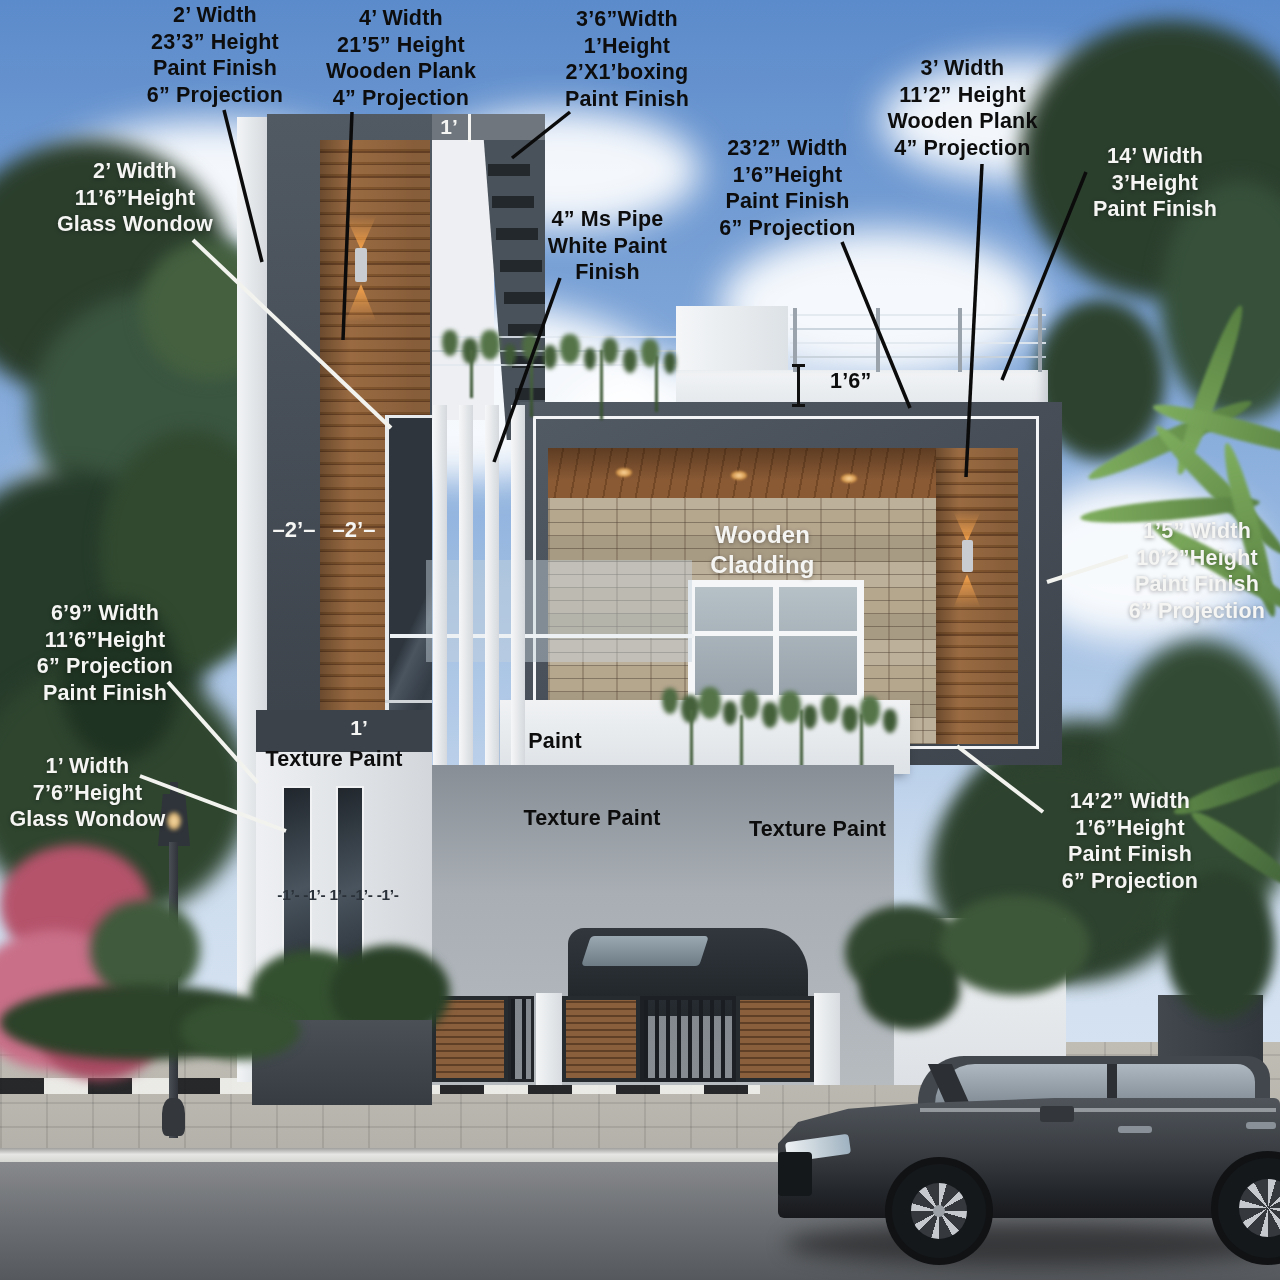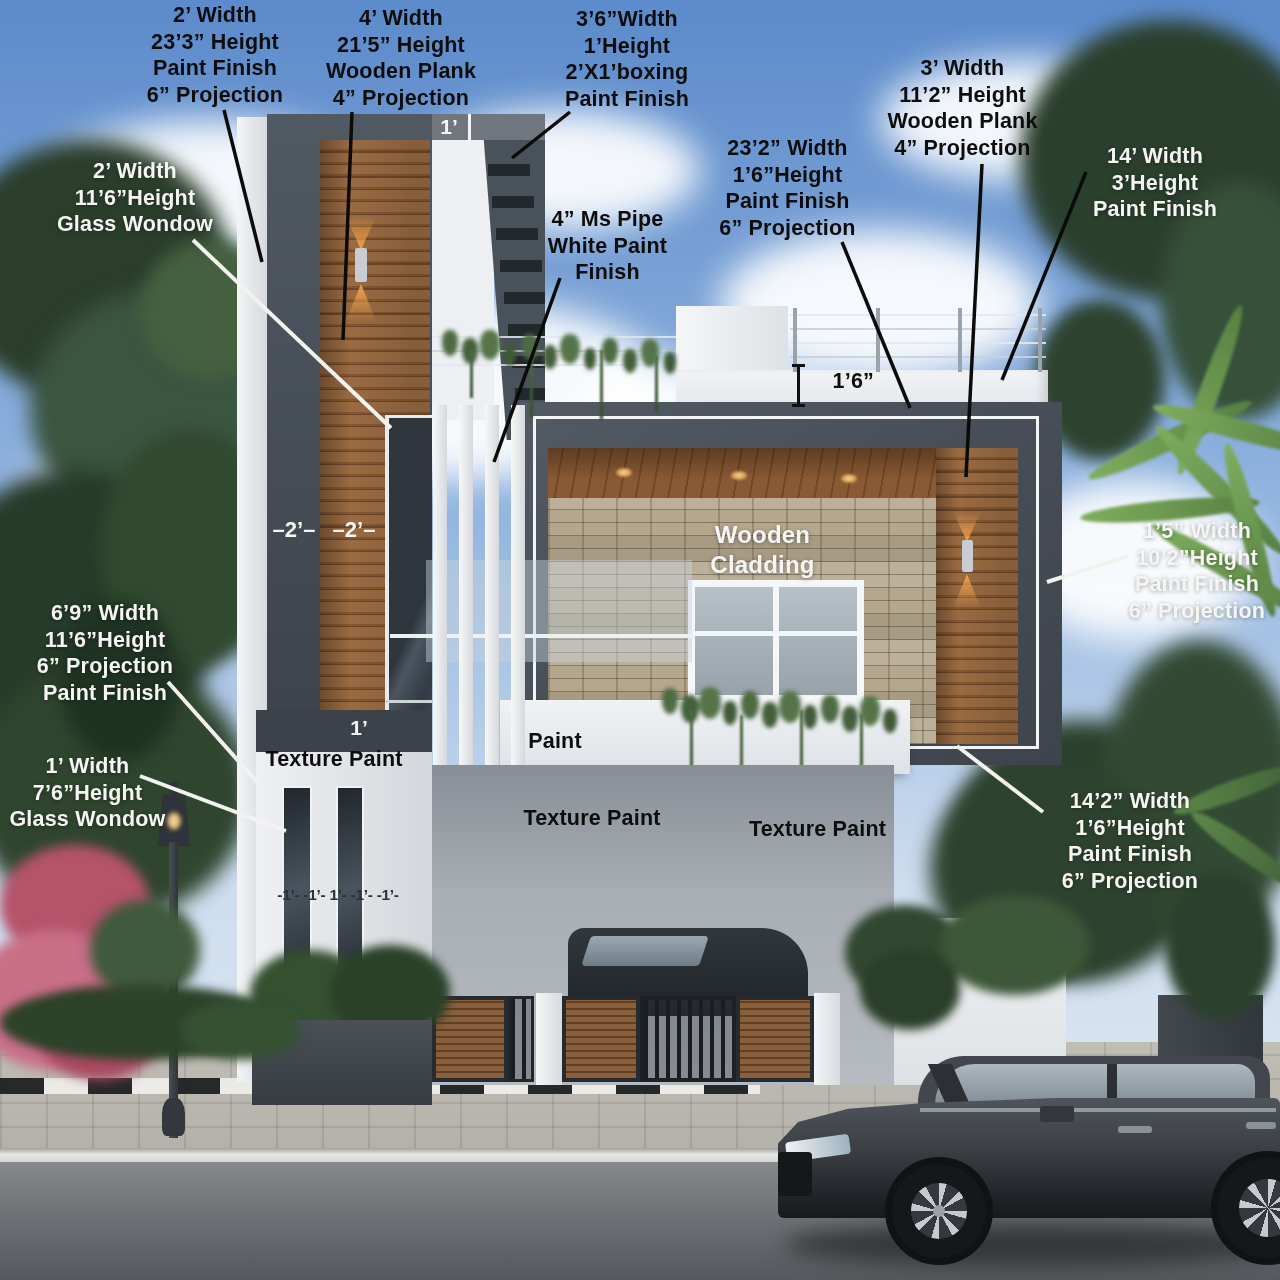--- a/index.html
+++ b/index.html
@@ -269,21 +269,21 @@
 4” Projection</div>
   <div class="ann white" style="left:1085px;top:143px;width:140px;">14’ Width
 3’Height
 Paint Finish</div>
   <div class="ann white" style="left:45px;top:158px;width:180px;">2’ Width
 11’6”Height
 Glass Wondow</div>
   <div class="ann black" style="left:540px;top:206px;width:135px;">4” Ms Pipe
 White Paint
 Finish</div>
-  <div class="ann black" style="left:810px;top:368px;width:64px;text-align:right;">1’6”</div>
+  <div class="ann black" style="left:830px;top:368px;width:64px;text-align:left;">1’6”</div>
   <div class="ann white" style="left:660px;top:520px;width:205px;font-size:24px;">Wooden Cladding</div>
   <div class="ann white" style="left:1122px;top:518px;width:150px;">1’5” Width
 10’2”Height
 Paint Finish
 6” Projection</div>
   <div class="dim" style="left:264px;top:517px;width:60px;font-size:22px;text-align:center;">–2’–</div>
   <div class="dim" style="left:324px;top:517px;width:60px;font-size:22px;text-align:center;">–2’–</div>
   <div class="ann white" style="left:30px;top:600px;width:150px;">6’9” Width
 11’6”Height
 6” Projection

